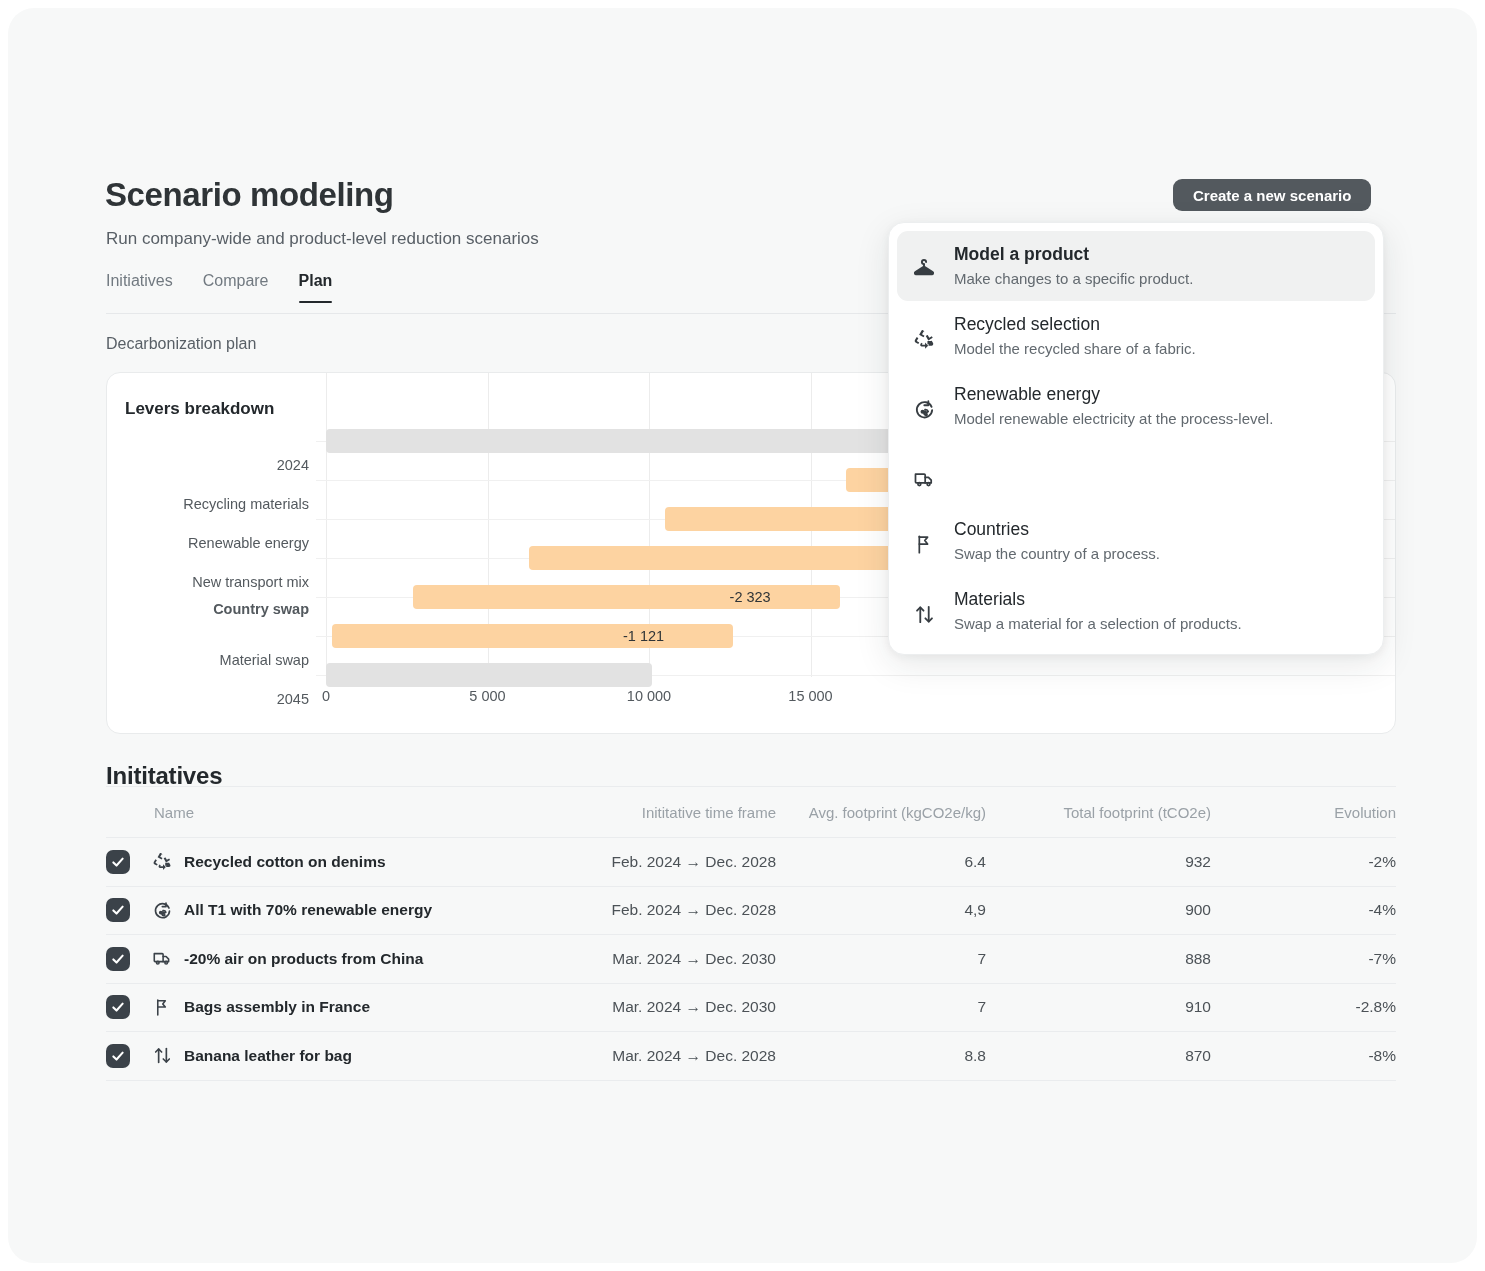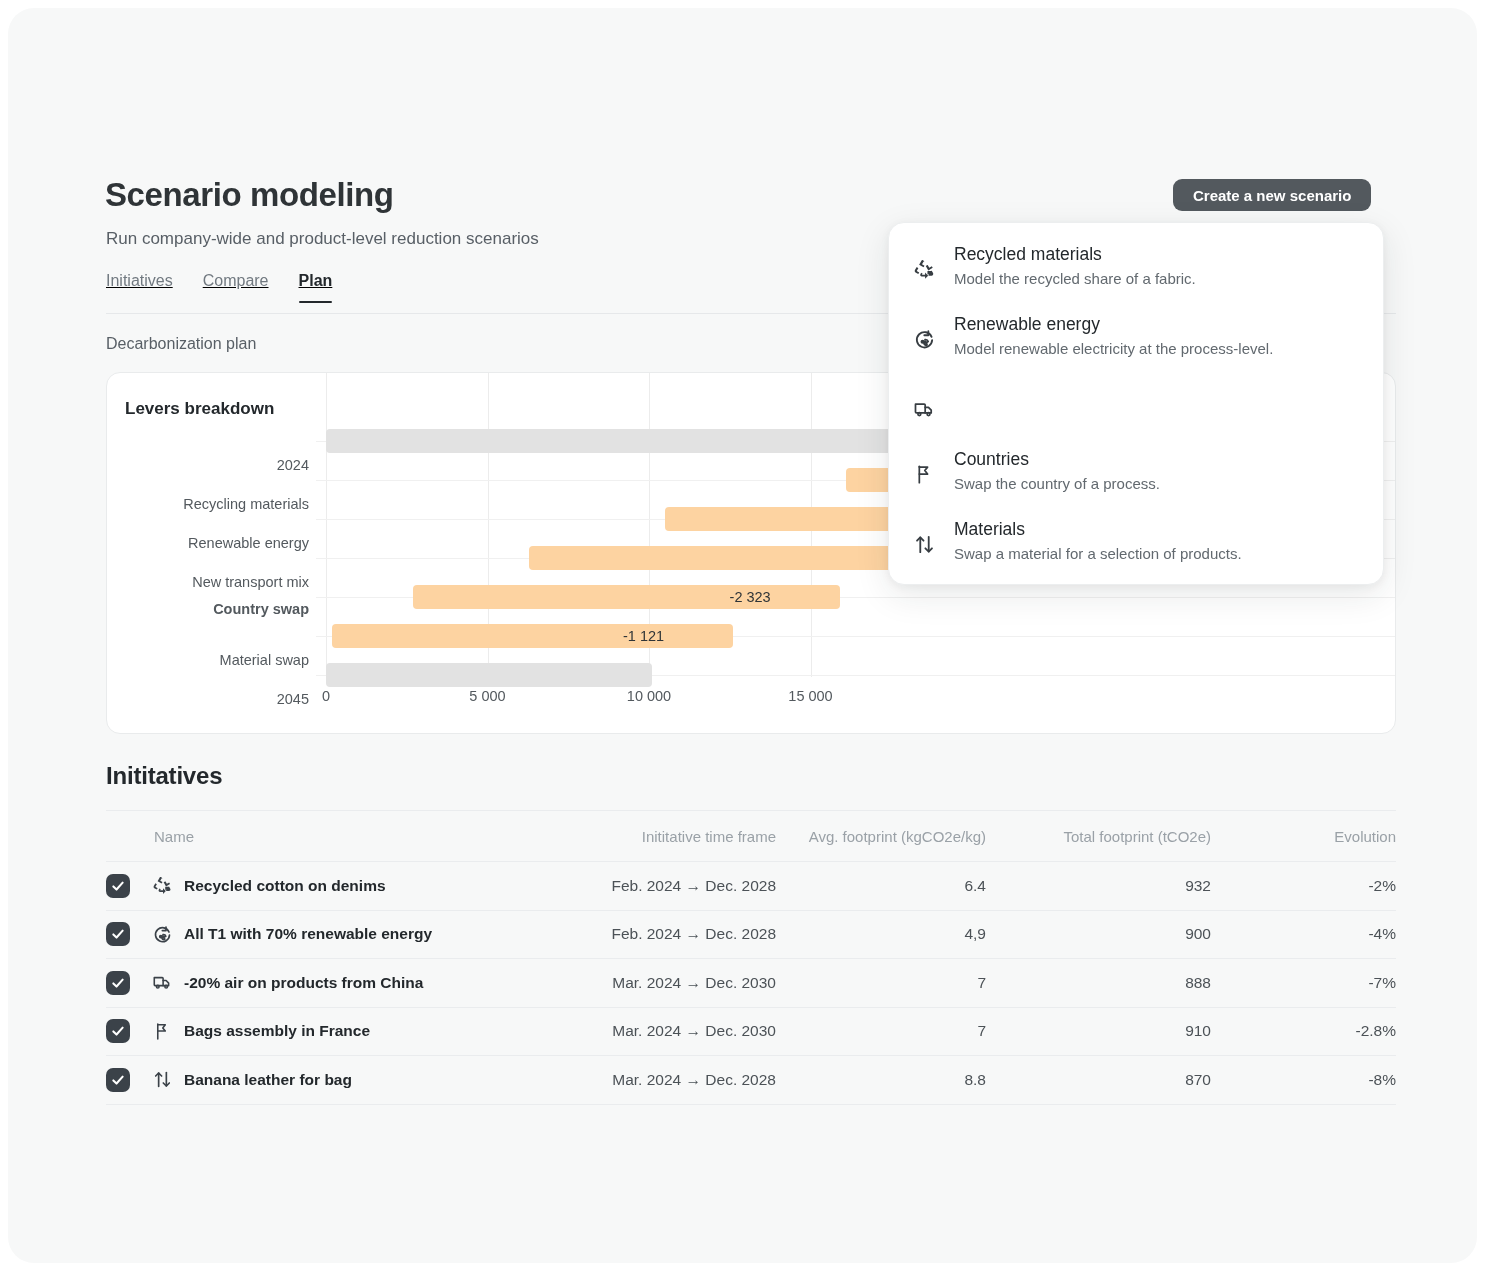--- a/index.html
+++ b/index.html
@@ -60,21 +60,20 @@
   }
 
   
   .tabs {
     position: absolute;
     left: 98px;
     top: 264px;
     display: flex;
     gap: 30px;
     align-items: flex-start;
-    text-decoration: underline;
   }
   .tab {
     font-size: 16px;
     color: #717980;
     padding-bottom: 13px;
     cursor: pointer;
     position: relative;
   }
   .tab.active {
     color: #23282c;
@@ -222,21 +221,21 @@
     left: 98px;
     top: 754px;
     font-size: 24px;
     font-weight: 700;
     color: #23282c;
     letter-spacing: -0.2px;
   }
   .table {
     position: absolute;
     left: 98px;
-    top: 802px;
+    top: 778px;
     width: 1290px;
   }
   .thead, .trow {
     display: flex;
     align-items: center;
     border-bottom: 1px solid #eaecee;
   }
   .thead { height: 52px; border-top: 1px solid #eaecee; }
   .trow  { height: 48.5px; }
 
@@ -319,32 +318,45 @@
         <div class="bar lever" style="left: 422.49px; width: 364.99px; top: 185px;"></div>
         <div class="bar lever" style="left: 306.21px; width: 426.36px; top: 224px;"></div>
         <div class="barlabel" style="top: 224px; left: 622.57px; width: 100px;">-2 323</div>
         <div class="bar lever" style="left: 225.46px; width: 400.52px; top: 263px;"></div>
         <div class="barlabel" style="top: 263px; left: 515.98px; width: 100px;">-1 121</div>
         <div class="bar total" style="left: 219px; width: 326.23px; top: 302px;"></div>
       </div>
   </div>
 
   <div class="dropdown" id="dropdown">
+      <div class="dd-item highlight">
+        <span class="dd-ico">
+          <svg viewBox="0 0 24 24" width="24" height="24" fill="none" stroke="currentColor" stroke-width="1.9" stroke-linecap="round" stroke-linejoin="round">
+            <path d="M12 7.2a2.1 2.1 0 1 1 2.1-2.1"></path>
+            <path d="M12 7.2v2.3"></path>
+            <path d="M12 9.5 3.4 15.1a1.2 1.2 0 0 0 .66 2.2h15.88a1.2 1.2 0 0 0 .66-2.2L12 9.5z" fill="currentColor" stroke="currentColor"></path>
+          </svg>
+        </span>
+        <div class="dd-text">
+          <div class="dd-title">Model a product</div>
+          <div class="dd-desc">Make changes to a specific product.</div>
+        </div>
+      </div>
       <div class="dd-item">
         <span class="dd-ico">
           <svg viewBox="0 0 24 24" width="23" height="23" fill="currentColor">
             <path d="M11.1 3.6 9.4 6.5l2.6 1.5-1 1.7-4.6-2.7 2.7-4.6a1.5 1.5 0 0 1 2 .5l.9 1.5-.9-.8z"></path>
             <path d="M5.6 10.6 3.9 13.5l2.6 1.5-1 1.7-2.9-1.7a1.8 1.8 0 0 1-.6-2.4l1.9-3.2 1.7 1.2z"></path>
             <path d="M9.2 17.4h3.4v-2.2l3.2 3.2-3.2 3.2v-2.2H9.2a1.7 1.7 0 0 1-1.5-2.5l.8-1.4 1.6.9-.9 1z"></path>
             <path d="M15.3 7.2l1.7 2.9 2.6-1.5 1 1.7-4.6 2.7-2.7-4.6 1.7-1h.3z"></path>
             <path d="M19.3 12.9l1.6 2.8a1.8 1.8 0 0 1-1.5 2.7h-3.2v-2l-1.1 1v-3.9h4.2z"></path>
           </svg>
         </span>
         <div class="dd-text">
-          <div class="dd-title">Recycled materials</div>
+          <div class="dd-title">Recycled selection</div>
           <div class="dd-desc">Model the recycled share of a fabric.</div>
         </div>
       </div>
       <div class="dd-item">
         <span class="dd-ico">
           <svg viewBox="0 0 24 24" width="23" height="23" fill="none" stroke="currentColor" stroke-width="1.9" stroke-linecap="round" stroke-linejoin="round">
             <path d="M19.4 9.2A8 8 0 1 0 20 12.6"></path>
             <path d="M16 3.4v4.2h-4.2"></path>
             <circle cx="10" cy="14.4" r="1.2" fill="currentColor"></circle>
             <path d="M12.6 12.2c1.6-.2 2.8.6 3.2 1.9-1.3.9-2.8.7-3.6-.4"></path>

